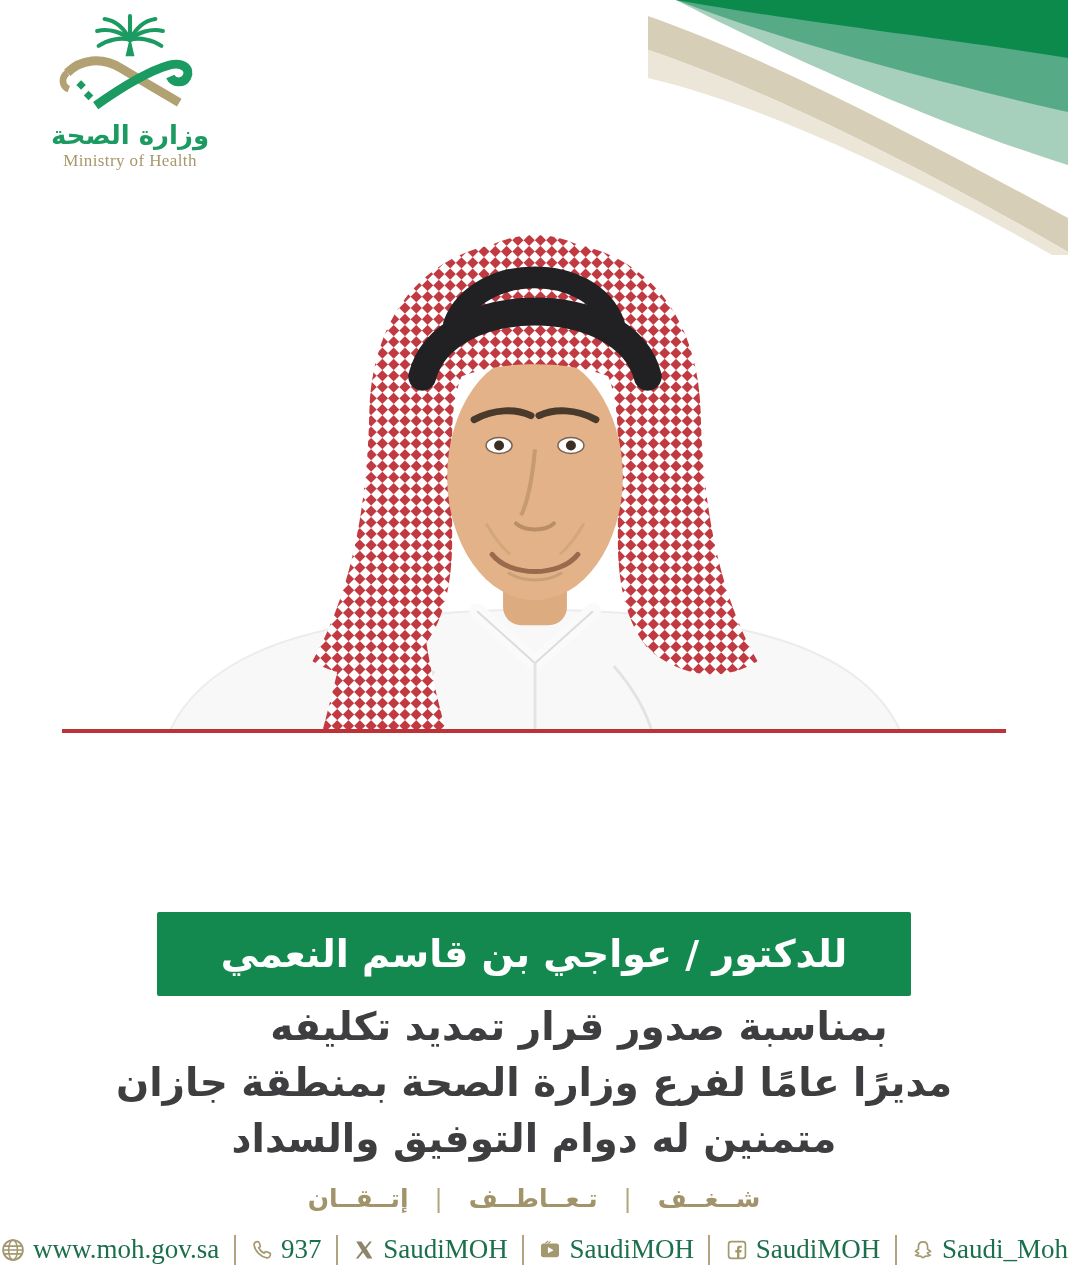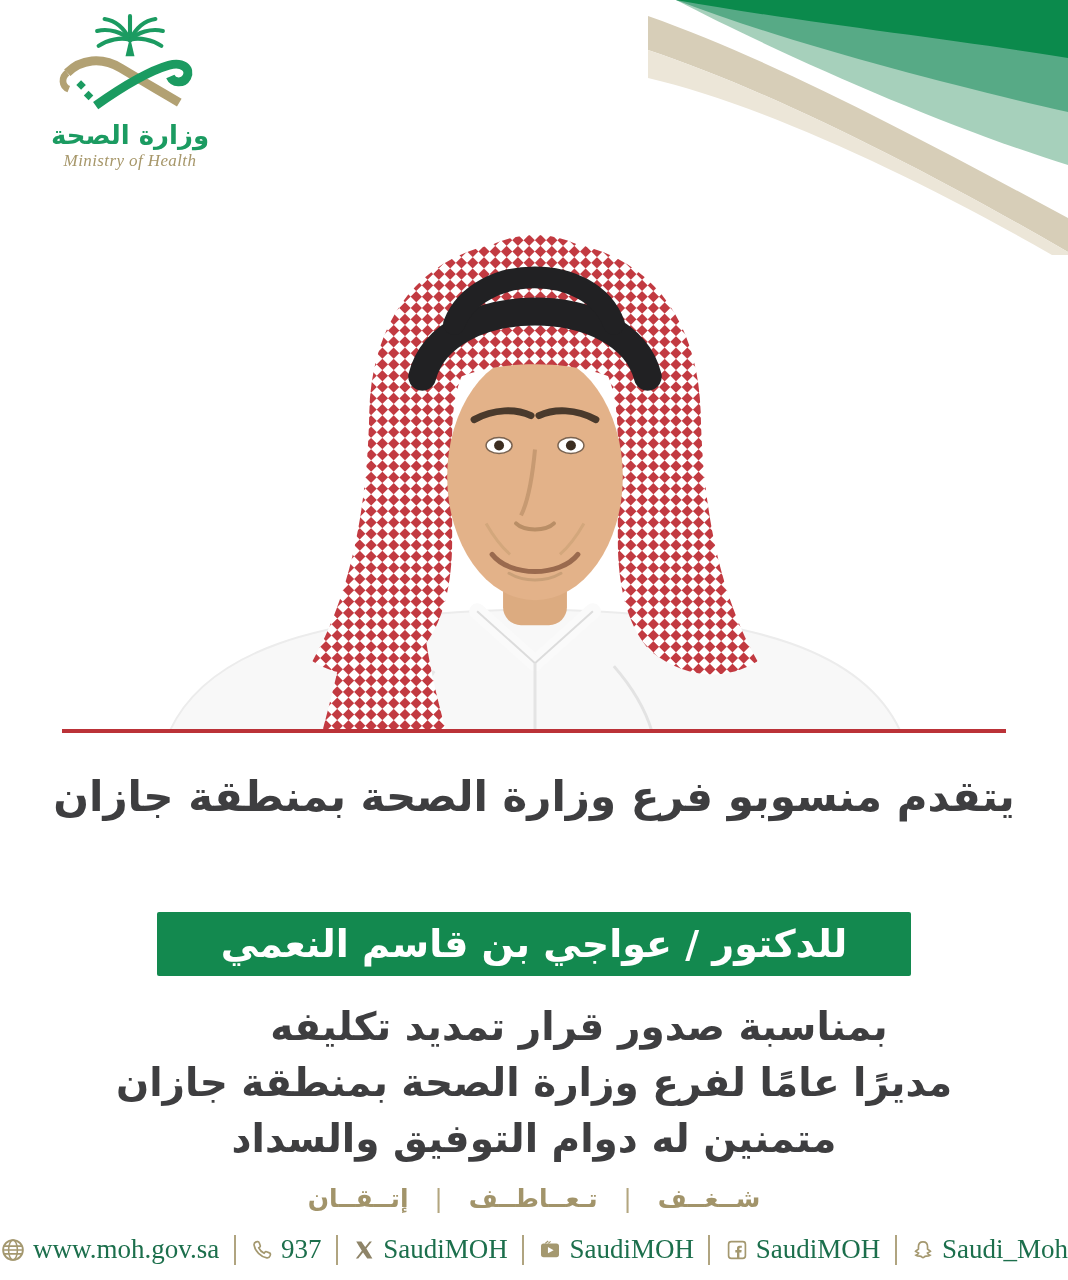--- a/index.html
+++ b/index.html
@@ -4,32 +4,32 @@
 <style>
   html,body{margin:0;padding:0;background:#e9e9e9;}
   .page{position:relative;width:1068px;height:1280px;margin:0 auto;background:#ffffff;
         overflow:hidden;font-family:"DejaVu Sans",sans-serif;}
   
   .ribbon{position:absolute;top:0;right:0;width:420px;height:255px;}
   
   .logo{position:absolute;top:10px;left:22px;width:216px;text-align:center;}
   .logo-arabic{color:#1b9b61;font-size:26px;font-weight:700;line-height:1.05;margin-top:-4px;}
   .logo-english{color:#a7976a;font-size:17px;letter-spacing:.4px;margin-top:2px;
-                font-family:"Liberation Serif",serif;font-style:italic;}
+                font-family:"Liberation Serif",serif;}
   
   .portrait{position:absolute;top:212px;left:54px;width:960px;height:519px;}
   
   .red-line{position:absolute;top:729px;left:62px;width:944px;height:4px;background:#bb3238;}
   
   .ar{position:absolute;left:0;width:100%;text-align:center;direction:rtl;
       color:#3e3e40;font-weight:700;}
   .l1{top:772px;font-size:42px;}
   .l2{top:844px;font-size:41px;}
   .honoree-box{position:absolute;top:912px;left:50%;transform:translateX(-50%);
-      width:754px;height:64px;background:#13894f;border-radius:2px;
+      width:754px;height:84px;background:#13894f;border-radius:2px;
       display:flex;align-items:center;justify-content:center;}
   .honoree-text{color:#ffffff;font-size:38px;font-weight:700;direction:rtl;}
   .l3{top:1004px;font-size:39px;padding-left:45px;}
   .l4{top:1060px;font-size:39px;}
   .l5{top:1116px;font-size:39px;}
   
   .values{position:absolute;top:1184px;left:0;width:100%;display:flex;direction:rtl;
       justify-content:center;align-items:center;gap:26px;color:#a2946a;
       font-size:25px;font-weight:700;}
   .values .sep{font-weight:400;color:#b3a67f;font-size:24px;}
@@ -122,21 +122,20 @@
     <path d="M455,362 C470,371 492,371 507,362" stroke="#caa078" stroke-width="3" fill="none" stroke-linecap="round"></path>
 
     <path d="M423,400 L481,452" stroke="#fafafa" stroke-width="16" stroke-linecap="round"></path>
     <path d="M539,400 L481,452" stroke="#fafafa" stroke-width="16" stroke-linecap="round"></path>
     <path d="M423,400 L481,452 L539,400" stroke="#dcdcdc" stroke-width="2" fill="none"></path>
     <path d="M481,452 L481,520" stroke="#e4e4e4" stroke-width="3"></path>
   </svg>
 
   <div class="red-line"></div>
 
-  <div class="ar l1">يتقدم منسوبو فرع وزارة الصحة بمنطقة جازان</div>
 
   <div class="honoree-box">
     <span class="honoree-text">للدكتور / عواجي بن قاسم النعمي</span>
   </div>
 
   <div class="ar l3">بمناسبة صدور قرار تمديد تكليفه</div>
   <div class="ar l4">مديرًا عامًا لفرع وزارة الصحة بمنطقة جازان</div>
   <div class="ar l5">متمنين له دوام التوفيق والسداد</div>
 
   <div class="values">

